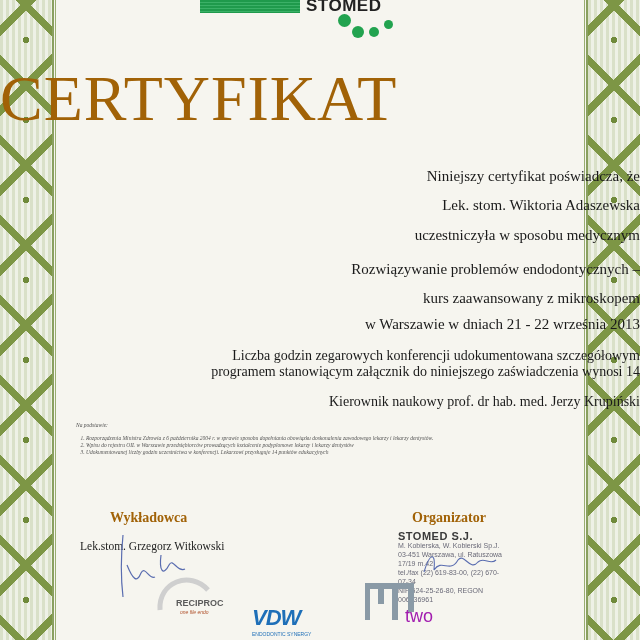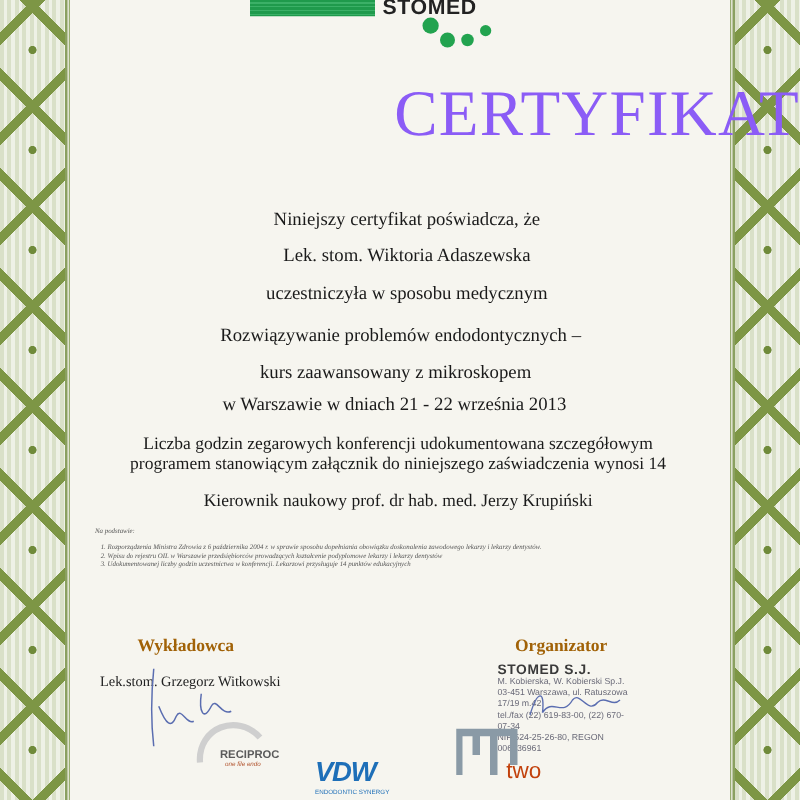--- a/index.html
+++ b/index.html
@@ -26,24 +26,24 @@
     .inner-rule.l { left: 55px; }
     .inner-rule.r { right: 55px; }
 
     .logo { position: absolute; top: 0; left: 200px; width: 210px; height: 42px; }
     .logo-bar { position: absolute; left: 0; top: 0; width: 100px; height: 13px;
       background: repeating-linear-gradient(180deg, #1f9a4c 0 2px, #3bb067 2px 3px); }
     .logo-text { position: absolute; left: 106px; top: -4px; font-family: "Liberation Sans", sans-serif;
       font-weight: bold; font-size: 17px; color: #222; letter-spacing: 0.5px; }
     .dot { position: absolute; border-radius: 50%; background: #22a34f; }
 
-    .title { position: absolute; top: 62px; left: 0; right: 0; text-align: right;
-      font-size: 52px; letter-spacing: 1px; color: #8b5cf6; }
+    .title { position: absolute; top: 62px; left: 0; right: 0; text-align: left;
+      font-size: 64px; letter-spacing: 1px; color: #a16207; }
 
-    .line { position: absolute; left: 0; right: 0; text-align: center; margin-left: 11px; }
+    .line { position: absolute; left: 0; right: 0; text-align: right; margin-left: 11px; }
     .t15 { font-size: 15px; }
     .t14 { font-size: 14px; }
     .bold { font-weight: normal; }
 
     .notes { position: absolute; left: 76px; top: 422px; width: 420px;
       font-size: 5.5px; font-style: italic; color: #555; line-height: 7px; }
     .notes .hdr { margin-bottom: 6px; }
     .notes ol { margin: 0; padding-left: 10px; }
 
     .sig-label { position: absolute; font-size: 14px; font-weight: bold; color: #a16207; }
@@ -122,14 +122,14 @@
 
 <div class="sponsor" style="left:252px;top:605px;width:90px;height:35px;">
   <div style="position:absolute;left:0;top:0;font-size:22px;font-weight:bold;font-style:italic;color:#1e6fb8;letter-spacing:-1px;">VDW</div>
   <div style="position:absolute;left:0;top:26px;font-size:5px;color:#1e6fb8;">ENDODONTIC SYNERGY</div>
 </div>
 
 <div class="sponsor" style="left:365px;top:582px;width:80px;height:50px;">
   <svg width="50" height="40" style="position:absolute;left:0;top:0;">
     <path d="M2 38 V4 H30 V38 M16 4 V22 M30 4 H46 V30" stroke="#8a9aa6" stroke-width="6" fill="none"></path>
   </svg>
-  <div style="position:absolute;left:40px;top:24px;font-size:18px;color:#c2410c;">two</div>
+  <div style="position:absolute;left:40px;top:24px;font-size:18px;color:#a21caf;">two</div>
 </div>
 
 </body></html>

